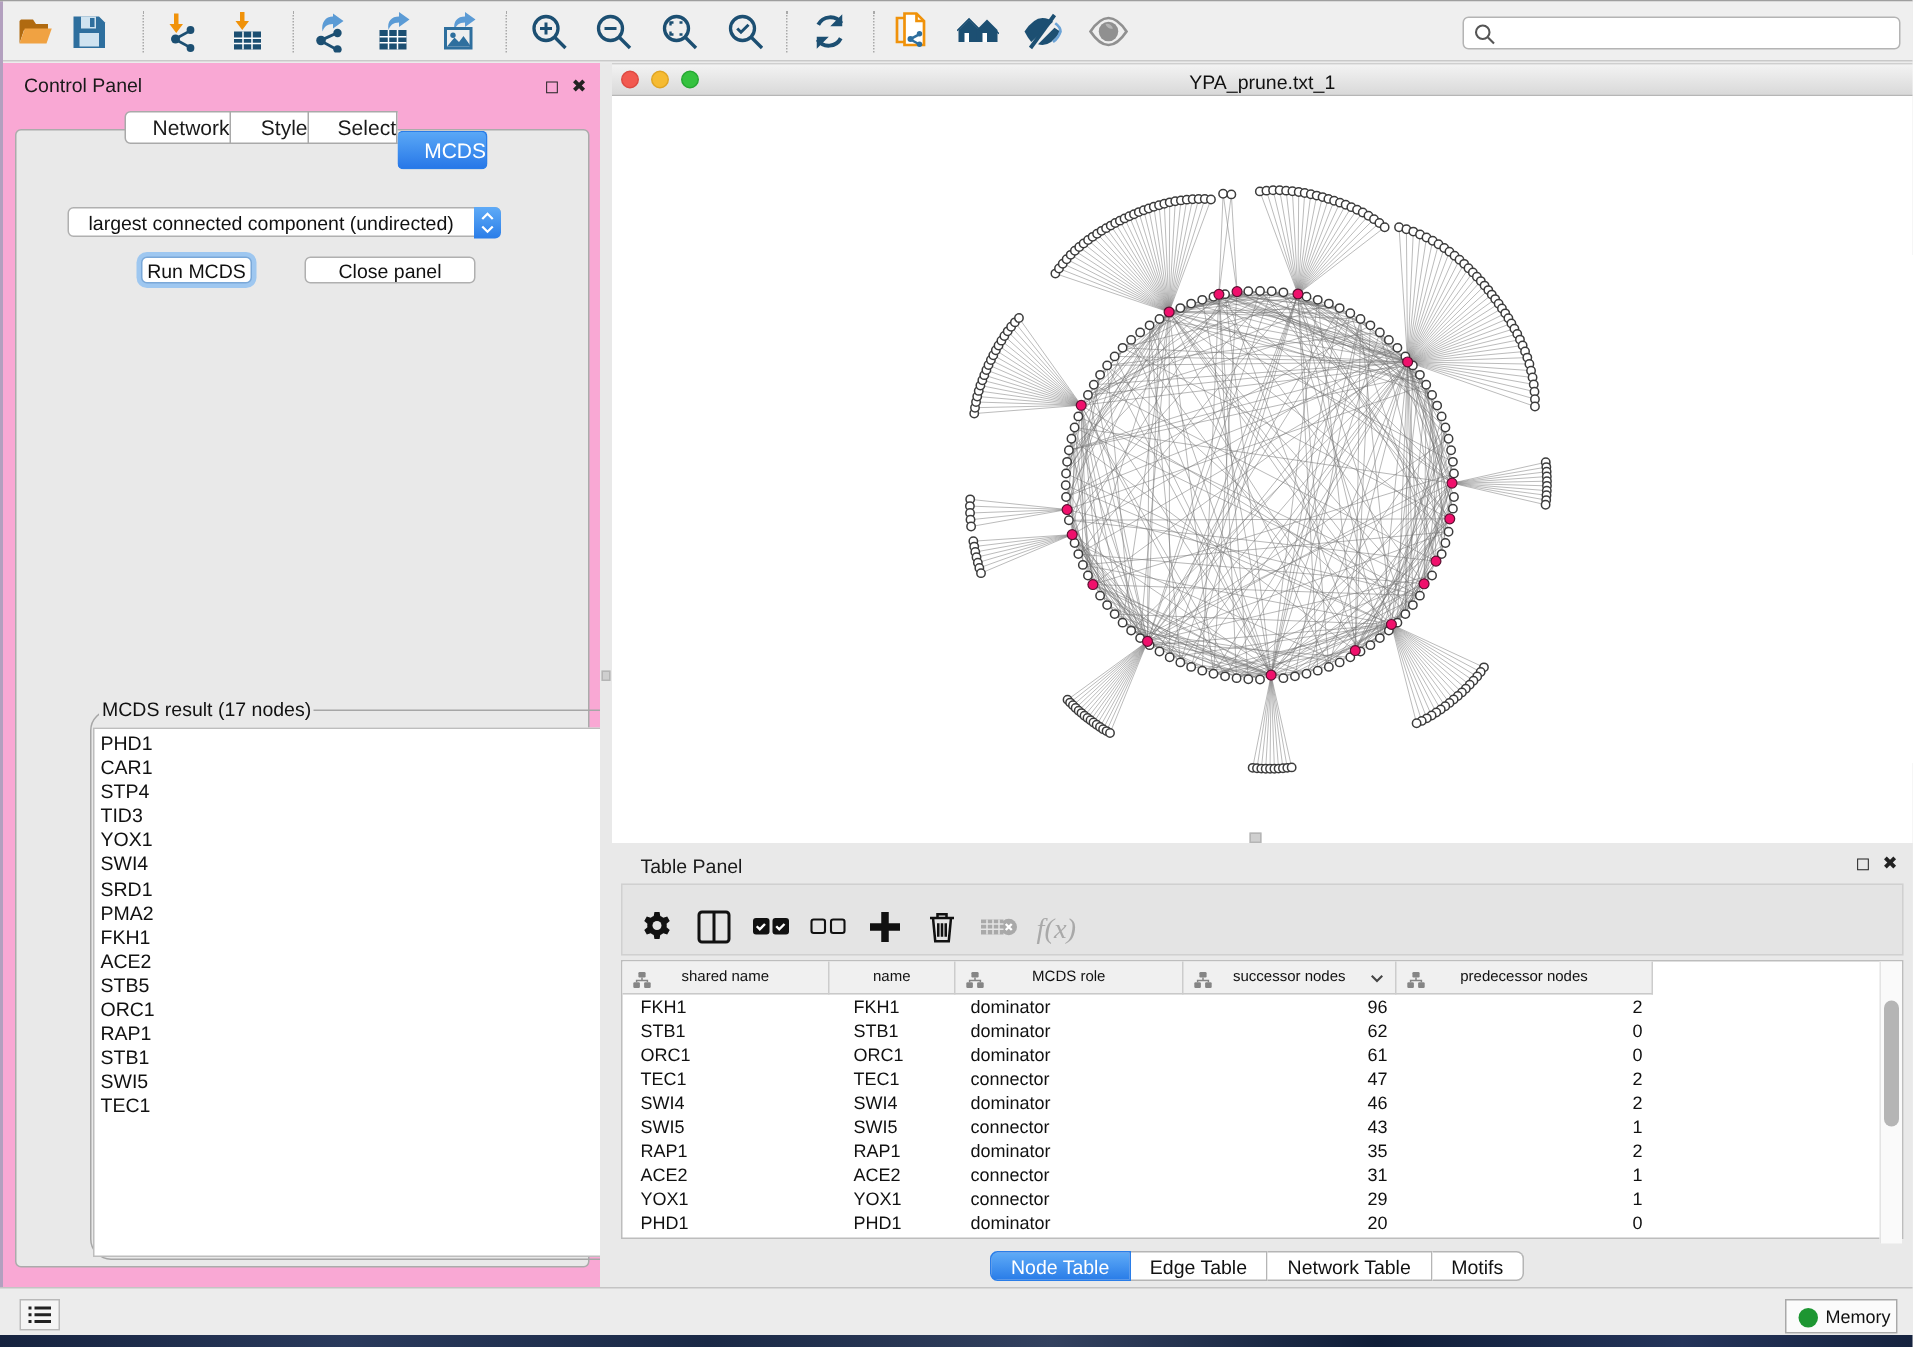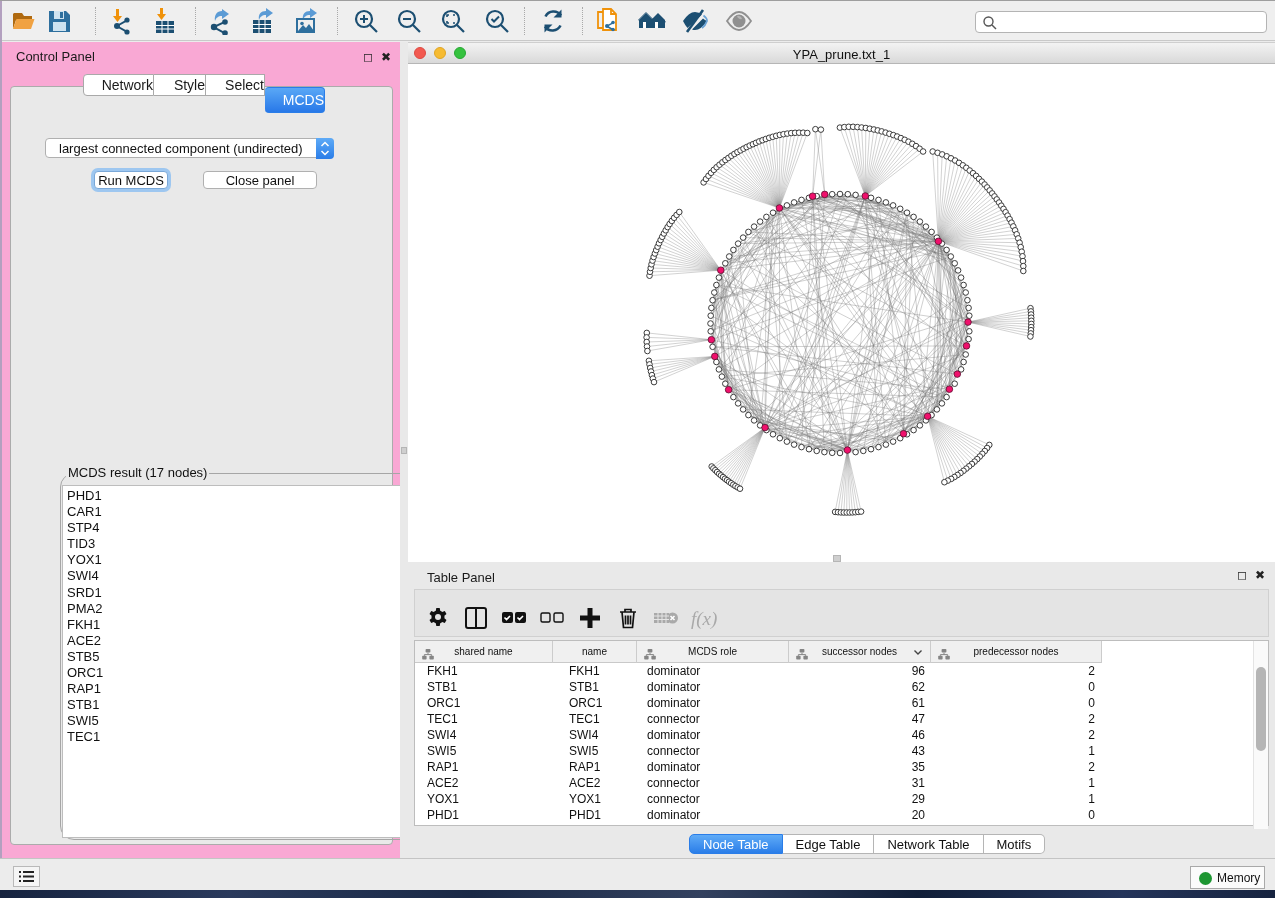--- a/index.html
+++ b/index.html
@@ -88,21 +88,21 @@
 .tr { position:relative; height:16px; line-height:15px; }
 .tr div { position:absolute; top:0; }
 .c1 { left:12px; } .c2 { left:154px; } .c3 { left:232px; }
 .c4 { left:360px; width:150px; text-align:right; }
 .c5 { left:530px; width:150px; text-align:right; }
 #tsb { position:absolute; right:0px; top:0px; width:15px; height:188px; background:#fafafa;
   border-left:1px solid #e4e4e4; }
 #tsb .thumb { position:absolute; left:2px; top:26px; width:10px; height:84px;
   background:#b5b5b5; border-radius:5px; }
 
-#btabs { position:absolute; left:252px; top:272px; display:flex; height:20px;margin-left:29px; }
+#btabs { position:absolute; left:252px; top:272px; display:flex; height:20px; }
 .btab { height:20px; background:#fff; border:1px solid #b5b5b5; border-left:none;
   font-size:13px; color:#111; line-height:19px; padding:0 13px; }
 .btab.first { border-radius:5px 0 0 5px; border-left:1px solid #b5b5b5; }
 .btab.last { border-radius:0 5px 5px 0; }
 .btab.sel { background:linear-gradient(#5fabf7,#2a7de8); color:#fff; border-color:#2a7de8; }
 
 #status { position:absolute; left:0; top:858px; width:100%; height:32px;
   background:#ececec; border-top:1px solid #c4c4c4; }
 #menubtn { position:absolute; left:13px; top:7px; width:27px; height:21px;
   background:#f5f5f5; border:1px solid #b9b9b9; }

